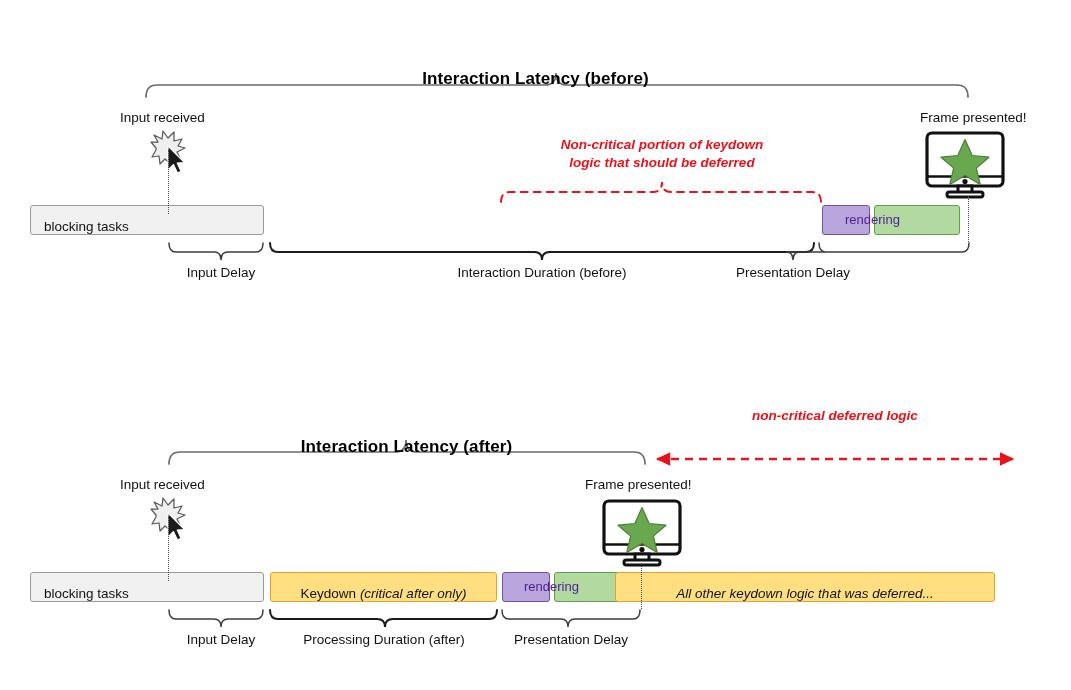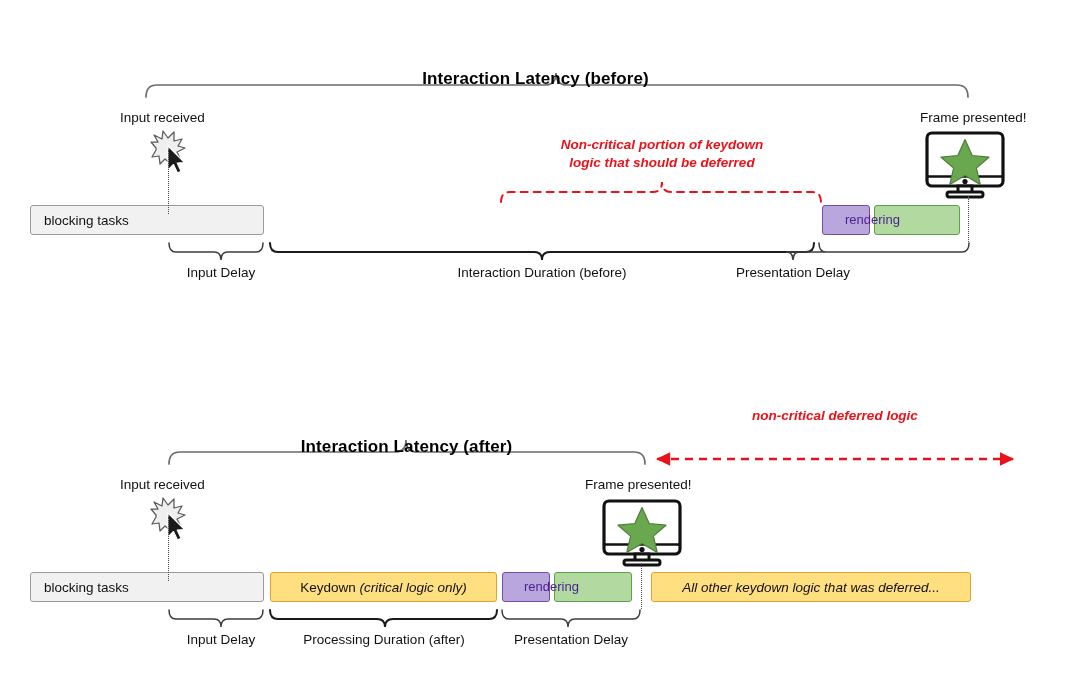--- a/index.html
+++ b/index.html
@@ -45,21 +45,21 @@
     white-space:nowrap;
   }
 
   
   .bar{
     position:absolute;
     box-sizing:border-box;
     height:30px;
     border-radius:3px;
     display:flex;
-    align-items:center;
+    align-items:flex-end;
     font-size:13.5px;
     color:#111;
     overflow:visible;
     white-space:nowrap;
   }
   .bar .bar-label{padding-left:13px;}
   .bar .bar-label.ctr{width:100%;text-align:center;padding-left:0;}
 
   .bar-blocking{
     background:#f1f1f1;
@@ -233,30 +233,30 @@
 
   <div class="vdots" style="left:168px;top:517px;height:64px;"></div>
   <div class="vdots" style="left:641px;top:563px;height:46px;"></div>
 
   <div class="abs" style="left:0;top:0;width:1071px;height:690px;">
     <div class="bar bar-blocking" style="left:30px;top:572px;width:234px;">
       <span class="bar-label">blocking tasks</span>
     </div>
 
     <div class="bar bar-keydown" style="left:270px;top:572px;width:227px;">
-      <span class="bar-label ctr"><span>Keydown </span><em>(critical logic only)</em></span>
+      <span class="bar-label ctr"><span>Keydown </span><em>(critical after only)</em></span>
     </div>
 
     <div class="bar bar-purple" style="left:502px;top:572px;width:48px;"></div>
 
     <div class="bar bar-green" style="left:554px;top:572px;width:78px;"></div>
 
     <div class="rendering-label" style="left:524px;top:579px;">rendering</div>
 
-    <div class="bar bar-keydown" style="left:651px;top:572px;width:320px;">
+    <div class="bar bar-keydown" style="left:615px;top:572px;width:380px;">
       <span class="bar-label ctr"><em>All other keydown logic that was deferred...</em></span>
     </div>
   </div>
 
   <div class="abs caption center" style="left:151px;top:632px;width:140px;">Input Delay</div>
   <div class="abs caption center" style="left:288px;top:632px;width:192px;">Processing Duration (after)</div>
   <div class="abs caption center" style="left:501px;top:632px;width:140px;">Presentation Delay</div>
 
 </div>
 

